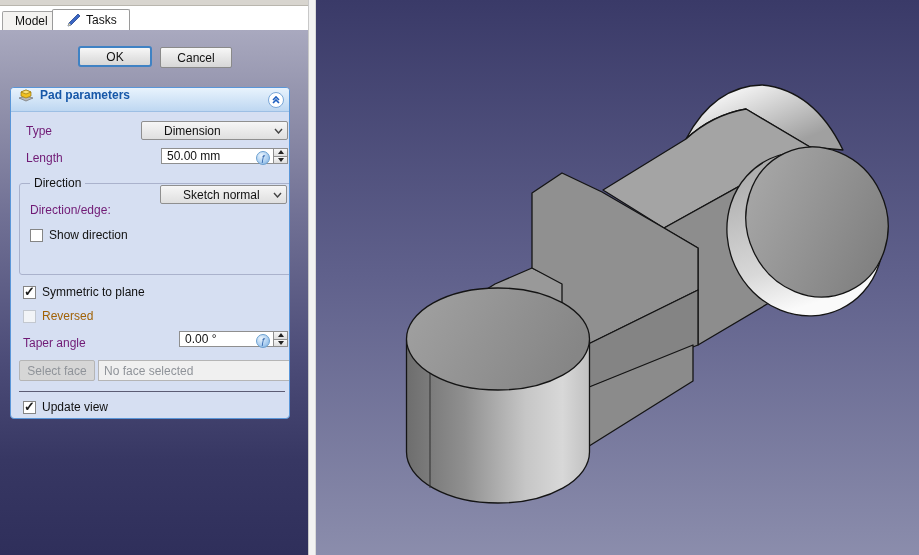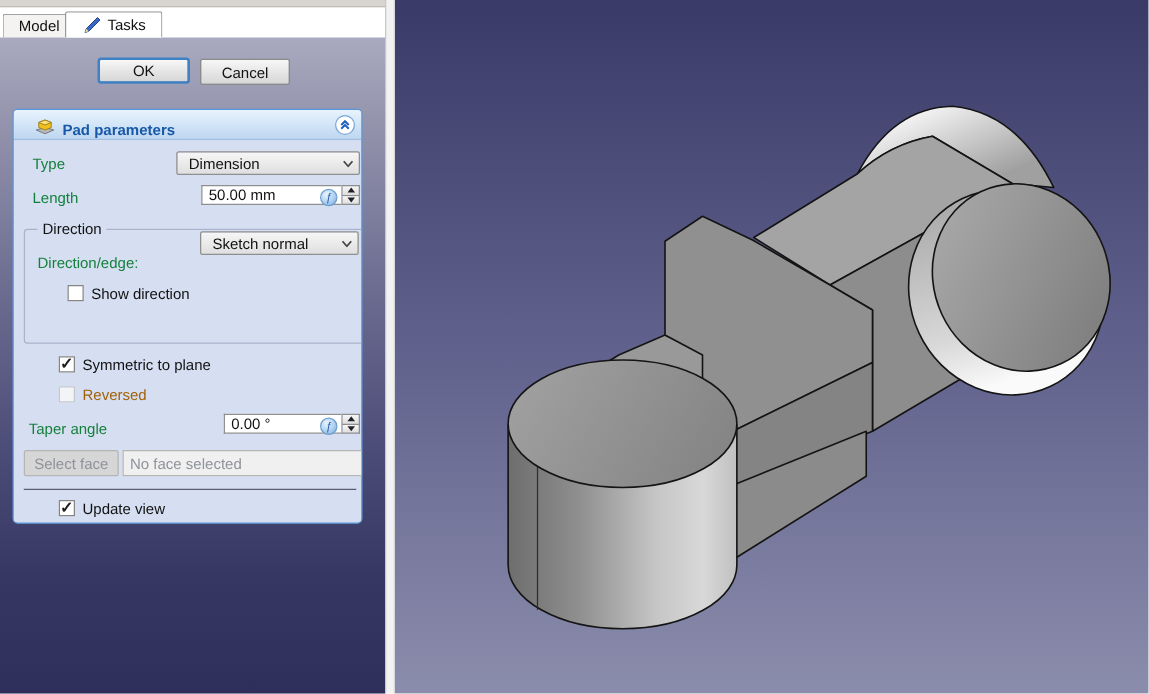--- a/index.html
+++ b/index.html
@@ -24,51 +24,51 @@
   .btn-row { position:absolute; left:0; top:16px; width:308px; height:24px; }
   .btn { position:absolute; height:21px; font-family:"Liberation Sans",sans-serif; font-size:12px;
          background:linear-gradient(180deg,#f7f7f7,#e3e3e3 60%,#d7d7d7); color:#111; cursor:pointer; }
   .btn-ok { left:78px; top:0; width:74px; border:2px solid #3f82c4; border-radius:3px; }
   .btn-cancel { left:160px; top:1px; width:72px; border:1px solid #8a8a8a; border-radius:2px; }
 
   .taskbox { position:absolute; left:10px; top:57px; width:280px; height:332px;
              border:1px solid #5a96d8; border-radius:4px; background:#d6dff2; overflow:hidden; }
   .taskbox-header { position:relative; height:24px;
              background:linear-gradient(180deg,#e8f3fd,#bed7f1); border-bottom:1px solid #9dbfe4;
-             display:flex; align-items:flex-end; padding:0 16px; gap:5px; }
+             display:flex; align-items:flex-start; padding:0 6px; gap:5px; }
   .taskbox-title { color:#1758a8; font-weight:bold; font-size:12px; }
   .collapse-btn { position:absolute; right:5px; top:4px; width:16px; height:16px; border-radius:50%;
              background:#fff; border:1px solid #7aa7d8; display:flex; align-items:center; justify-content:center; cursor:pointer; }
   .taskbox-body { position:relative; height:308px; }
 
-  .lbl { position:absolute; color:#15803d; }
+  .lbl { position:absolute; color:#701a75; }
   .combo { position:absolute; height:19px; border:1px solid #8f8f8f; border-radius:2px;
            background:linear-gradient(180deg,#f6f6f6,#dfdfdf); display:flex; align-items:center; cursor:pointer; }
-  .combo .cv { flex:1; padding-left:9px; }
+  .combo .cv { flex:1; padding-left:22px; }
   .combo .arrow { width:17px; display:flex; align-items:center; justify-content:center; }
 
   .spin { position:absolute; height:16px; display:flex;padding-left:20px; }
   .spin .field { flex:1; border:1px solid #8f8f8f; border-right:none; background:#fff;
                  display:flex; align-items:center; position:relative; }
   .spin .field .val { padding-left:5px; }
   .fx { position:absolute; right:3px; top:2px; width:14px; height:14px; border-radius:50%;
         background:radial-gradient(circle at 35% 30%,#eaf4fd,#a9cdf0 60%,#76a8d8); border:1px solid #6a9fd0;
         color:#2b5fa8; font-size:9px; font-style:italic; display:flex; align-items:center; justify-content:center; }
   .spinbtns { width:15px; display:flex; flex-direction:column; }
   .sb { flex:1; border:1px solid #8f8f8f; background:linear-gradient(180deg,#f7f7f7,#dedede);
         display:flex; align-items:center; justify-content:center; cursor:pointer; }
   .sb + .sb { border-top:none; }
   .tri-up { width:0; height:0; border-left:3px solid transparent; border-right:3px solid transparent; border-bottom:4px solid #222; }
   .tri-dn { width:0; height:0; border-left:3px solid transparent; border-right:3px solid transparent; border-top:4px solid #222; }
 
   .groupbox { position:absolute; left:8px; top:71px; width:274px; height:92px;
               border:1px solid #aab2cc; border-radius:3px; }
   .legend { position:absolute; left:10px; top:-8px; background:#d6dff2; padding:0 4px; }
 
-  .cbrow { position:absolute; display:flex; gap:6px; cursor:pointer;margin-left:24px; }
+  .cbrow { position:absolute; display:flex; align-items:center; gap:6px; cursor:pointer; }
   .cb { width:13px; height:13px; border:1px solid #858585; background:#fff; position:relative; flex:0 0 13px; }
   .cb.checked::after { content:"\2713"; position:absolute; left:0px; top:-3px; font-size:13px; font-weight:bold; color:#1c1c1c; }
   .cbrow.disabled { color:#a16207; cursor:default; }
   .cbrow.disabled .cb { border-color:#c3c8d0; background:#f2f4f7; }
 
   .btn-selectface { position:absolute; left:8px; top:248px; width:76px; height:21px;
         background:#d6d6d6; border:1px solid #b5b5b5; border-radius:2px; color:#8f9399; font-size:12px; }
   .lineedit-disabled { position:absolute; left:87px; top:248px; width:195px; height:21px;
         background:#f0f0f0; border:1px solid #b5b5b5; color:#8f9399; display:flex; align-items:center; padding-left:5px; }
   .sep { position:absolute; left:8px; top:279px; width:266px; height:1px; background:#5c5c74; }

